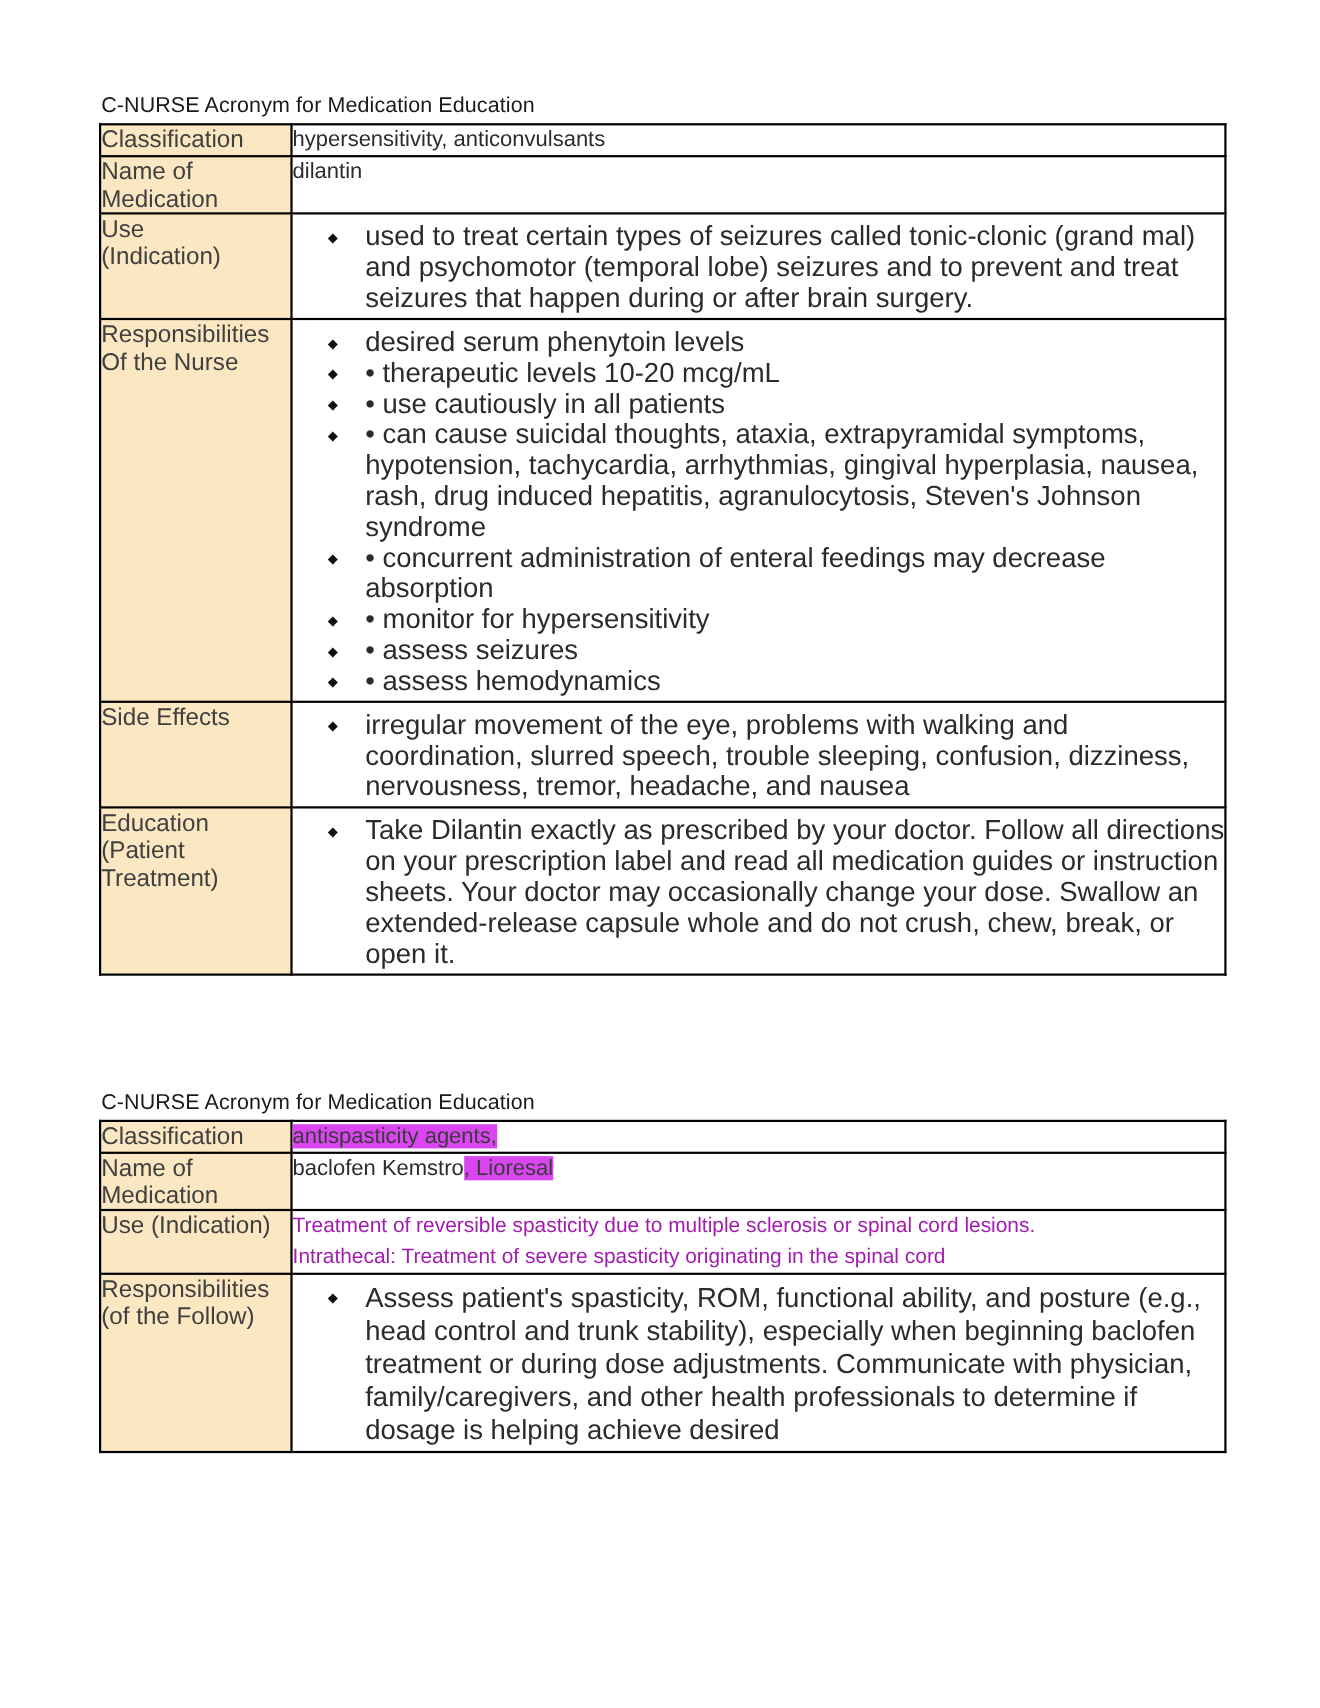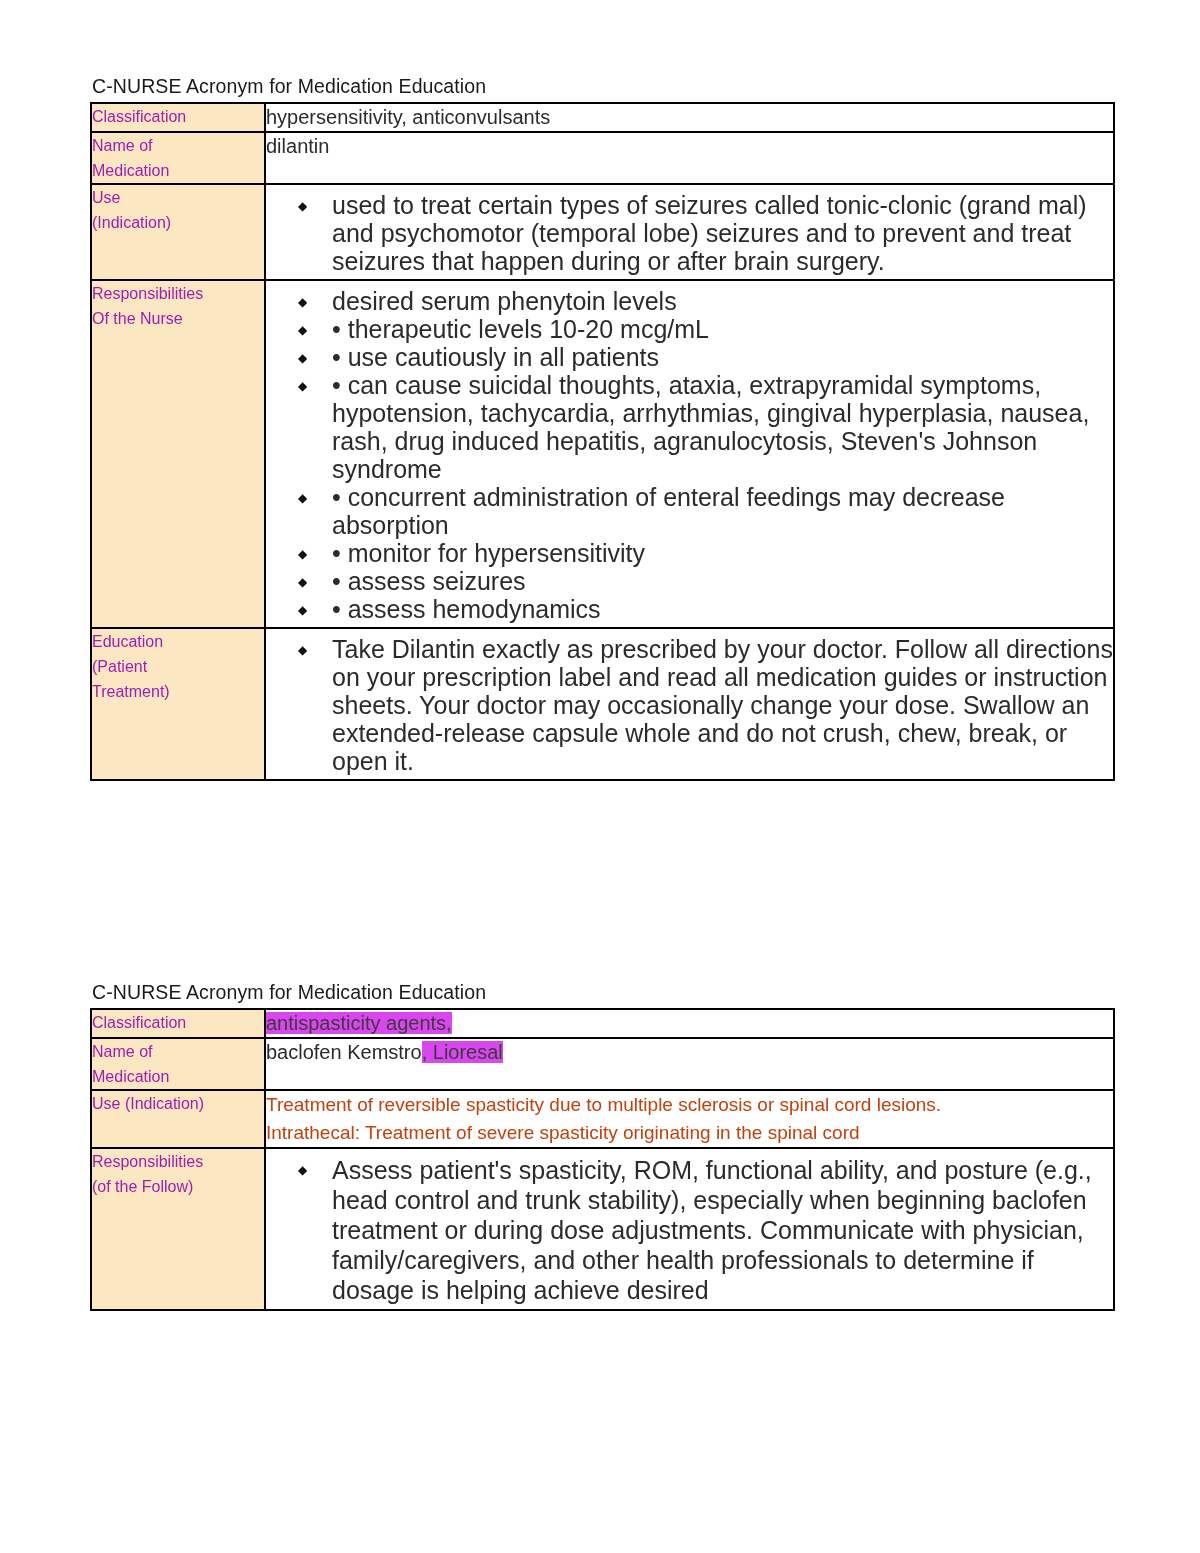--- a/index.html
+++ b/index.html
@@ -25,40 +25,40 @@
   .doc-block {
     position: absolute;
     left: 90px;
     width: 1025px;
   }
   .sheet-title {
     font-size: 19.5px;
     line-height: 24px;
     color: #1a1a1a;
     letter-spacing: 0.1px;
-    margin: 8px 0 4px 2px;
+    margin: 18px 0 4px 2px;
     white-space: nowrap;
   }
   table.cnurse {
     border-collapse: collapse;
     width: 1025px;
     table-layout: fixed;
     background: #ffffff;
   }
   table.cnurse td {
     border: 2px solid #000000;
     vertical-align: top;
     padding: 0;
   }
   td.label {
     width: 172px;
     background: #fbe8c3;
-    font-size: 16px;
+    font-size: 22px;
     line-height: 25px;
-    color: #a21caf;
+    color: #404040;
     padding: 10px 8px 10px 10px;
   }
   td.value {
     background: #ffffff;
     font-size: 19px;
     line-height: 26px;
     color: #2b2b2b;
     padding: 10px 12px 10px 14px;
   }
   td.value.plain {
@@ -87,21 +87,21 @@
     position: absolute;
     left: 0;
     top: 0;
     font-size: 12px;
     line-height: 30px;
     color: #111111;
   }
   .p-line {
     font-size: 19px;
     line-height: 28px;
-    color: #c2410c;
+    color: #a21caf;
     margin: 0;
   }
   .cell-pad-bottom { padding-bottom: 34px; }
   .cell-pad-bottom-lg { padding-bottom: 46px; }
   .cell-pad-top-lg { padding-top: 34px; }
   ul.bullets.loose > li {
     line-height: 30px;
   }
 </style>
 </head>
@@ -153,20 +153,28 @@
               <li>• use cautiously in all patients</li>
               <li>• can cause suicidal thoughts, ataxia, extrapyramidal symptoms, hypotension, tachycardia, arrhythmias, gingival hyperplasia, nausea, rash, drug induced hepatitis, agranulocytosis, Steven's Johnson syndrome</li>
               <li>• concurrent administration of enteral feedings may decrease absorption</li>
               <li>• monitor for hypersensitivity</li>
               <li>• assess seizures</li>
               <li>• assess hemodynamics</li>
             </ul>
           </td>
         </tr>
 
+        <tr>
+          <td class="label">Side Effects</td>
+          <td class="value">
+            <ul class="bullets">
+              <li>irregular movement of the eye, problems with walking and coordination, slurred speech, trouble sleeping, confusion, dizziness, nervousness, tremor, headache, and nausea</li>
+            </ul>
+          </td>
+        </tr>
 
         <tr>
           <td class="label cell-pad-bottom-lg">
             <div>Education</div>
             <div>(Patient</div>
             <div>Treatment)</div>
           </td>
           <td class="value cell-pad-bottom-lg">
             <ul class="bullets">
               <li>Take Dilantin exactly as prescribed by your doctor. Follow all directions on your prescription label and read all medication guides or instruction sheets. Your doctor may occasionally change your dose. Swallow an extended-release capsule whole and do not crush, chew, break, or open it.</li>

